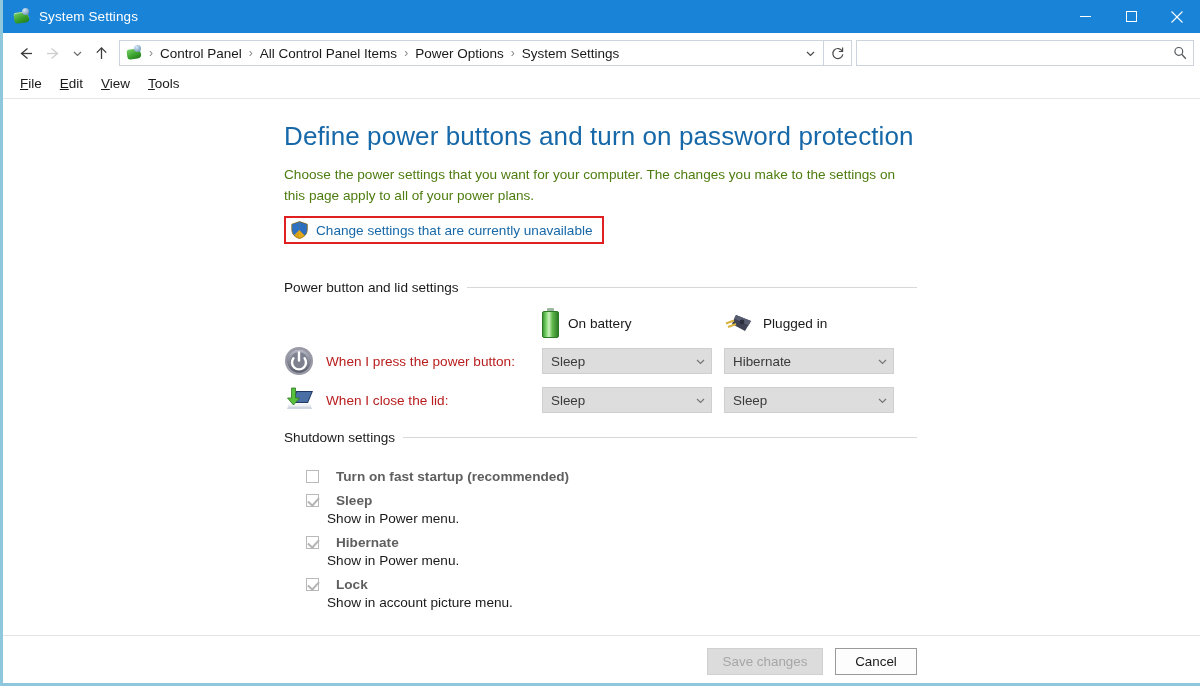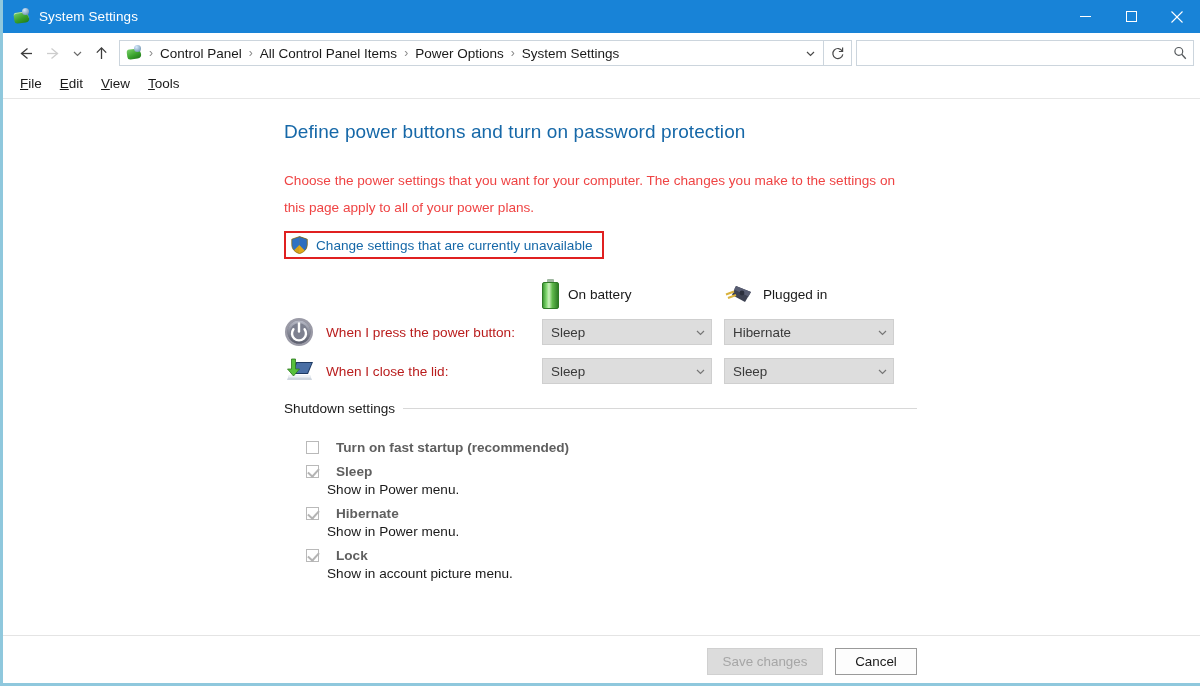--- a/index.html
+++ b/index.html
@@ -169,38 +169,38 @@
   .content {
     flex: 1 1 auto;
     background: #ffffff;
     position: relative;
     overflow: hidden;
     border-top: 1px solid #e6e6e6;
   }
   .inner { padding: 22px 0 0 281px; }
 
   .page-title {
-    font-size: 19px;
+    font-size: 26px;
     color: #1668a8;
     font-weight: normal;
     letter-spacing: .1px;
-    margin-bottom: 24px;
+    margin-bottom: 12px;
   }
   .page-desc {
-    font-size: 13.6px; color: #ef4444;
-    line-height: 27px;
+    font-size: 13.6px; color: #4d7c0f;
+    line-height: 21px;
     width: 624px;
     margin-bottom: 10px;
   }
 
   .uac-link-wrap {
     display: inline-flex; align-items: center;
     border: 2px solid #e02020;
     padding: 3px 9px 3px 5px;
-    margin-bottom: 20px;
+    margin-bottom: 36px;
   }
   .shield-ico {
     width: 17px; height: 18px;
     position: relative; flex: 0 0 auto; margin-right: 8px;
   }
   .shield-ico svg { display: block; }
   .uac-link {
     font-size: 13.6px; color: #1668a8;
     text-decoration: none; white-space: nowrap;
   }
@@ -466,20 +466,24 @@
             <path d="M8.5 0.6 L16.2 3.2 L16.2 8.6 C16.2 11 15.3 13 13.9 14.5 L8.5 9.1 Z" fill="#1f5ba8"></path>
             <path d="M8.5 0.6 L16.2 3.2 L16.2 8.6 C16.2 11 15.3 13 13.9 14.5 L8.5 9.1 Z" fill="#2f72c4" opacity="0.85"></path>
             <path d="M8.5 0.6 L16.2 3.2 L16.2 8.6 C16.2 13.2 12.9 16.4 8.5 17.6 C4.1 16.4 0.8 13.2 0.8 8.6 L0.8 3.2 Z" fill="none" stroke="#8a6a10" stroke-width="0.7"></path>
           </svg>
         </span>
         <a href="#" class="uac-link">Change settings that are currently unavailable</a>
       </div>
 
       
       <div class="section">
+        <div class="section-head">
+          <span class="label">Power button and lid settings</span>
+          <span class="rule"></span>
+        </div>
 
         <div class="pwr-colhead">
           <div class="colhead">
             <span class="battery-ico">
               <span class="bat-cap"></span>
                 <span class="bat-body"></span>
             </span>
             <span class="lbl">On battery</span>
           </div>
           <div class="colhead">

